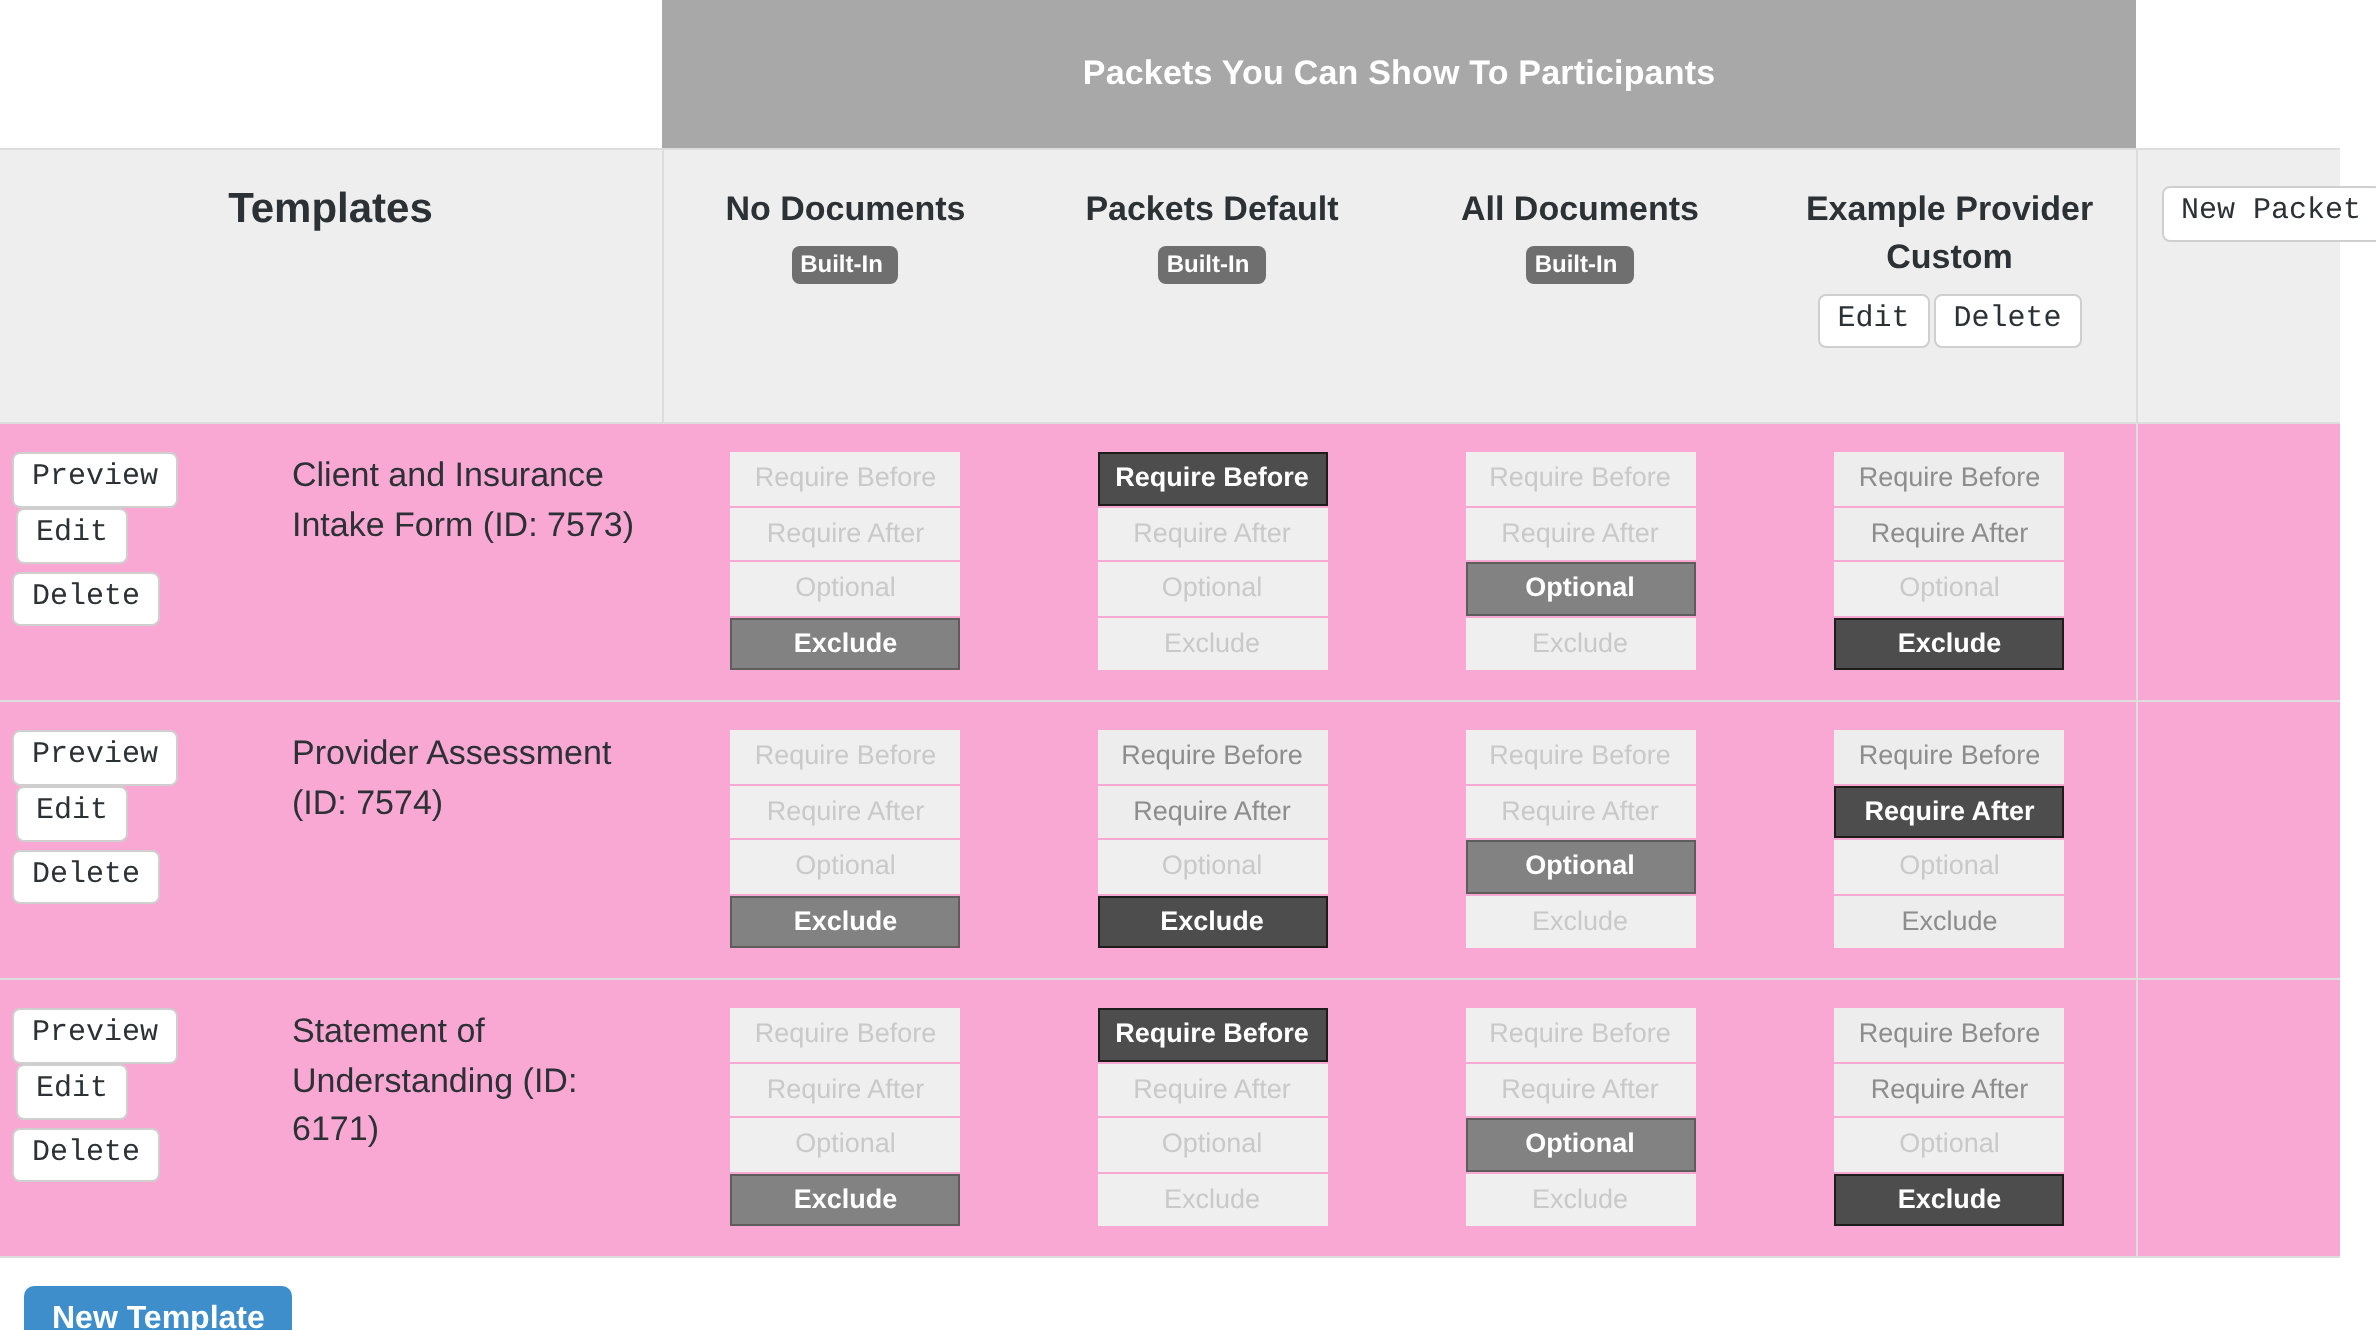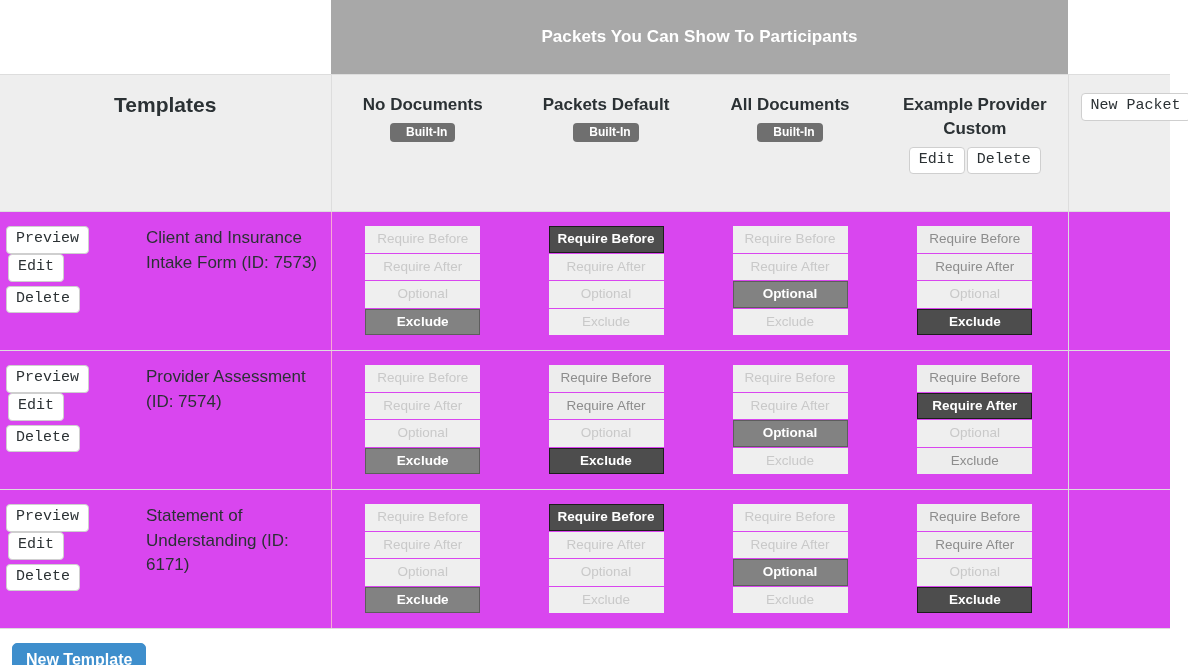--- a/index.html
+++ b/index.html
@@ -70,21 +70,21 @@
     padding-left: 12px;
   }
 
   .builtin-badge {
     display: inline-block;
     margin-top: 6px;
     background: #6f6f6f;
     color: #ffffff;
     font-size: 12px;
     font-weight: bold;
-    padding: 3px 8px 4px 16px;
+    padding: 3px 8px 4px 4px;
     border-radius: 4px;
     line-height: 1;
   }
 
   .head-btn-row { margin-top: 6px; display: flex; justify-content: center; gap: 0; }
   .plain-btn {
     background: #ffffff;
     border: 1px solid #cfcfcf;
     border-radius: 4px;
     color: #2b3134;
@@ -97,21 +97,21 @@
   }
   .plain-btn + .plain-btn { margin-left: 2px; }
 
   
   tr.body-row > td {
     border-top: 1px solid #dddddd;
     border-bottom: 1px solid #dddddd;
     vertical-align: top;
     padding: 14px 6px 14px 6px;
     height: 110px;
-    background: #d946ef;
+    background: #f9a8d4;
   }
   td.tpl-actions {
     width: 140px;
     padding-left: 12px;
     padding-top: 16px;
   }
   td.tpl-actions .btn-line { margin-bottom: 4px; }
   td.tpl-name {
     border-right: 1px solid #f9a8d4;
     font-size: 17px;

